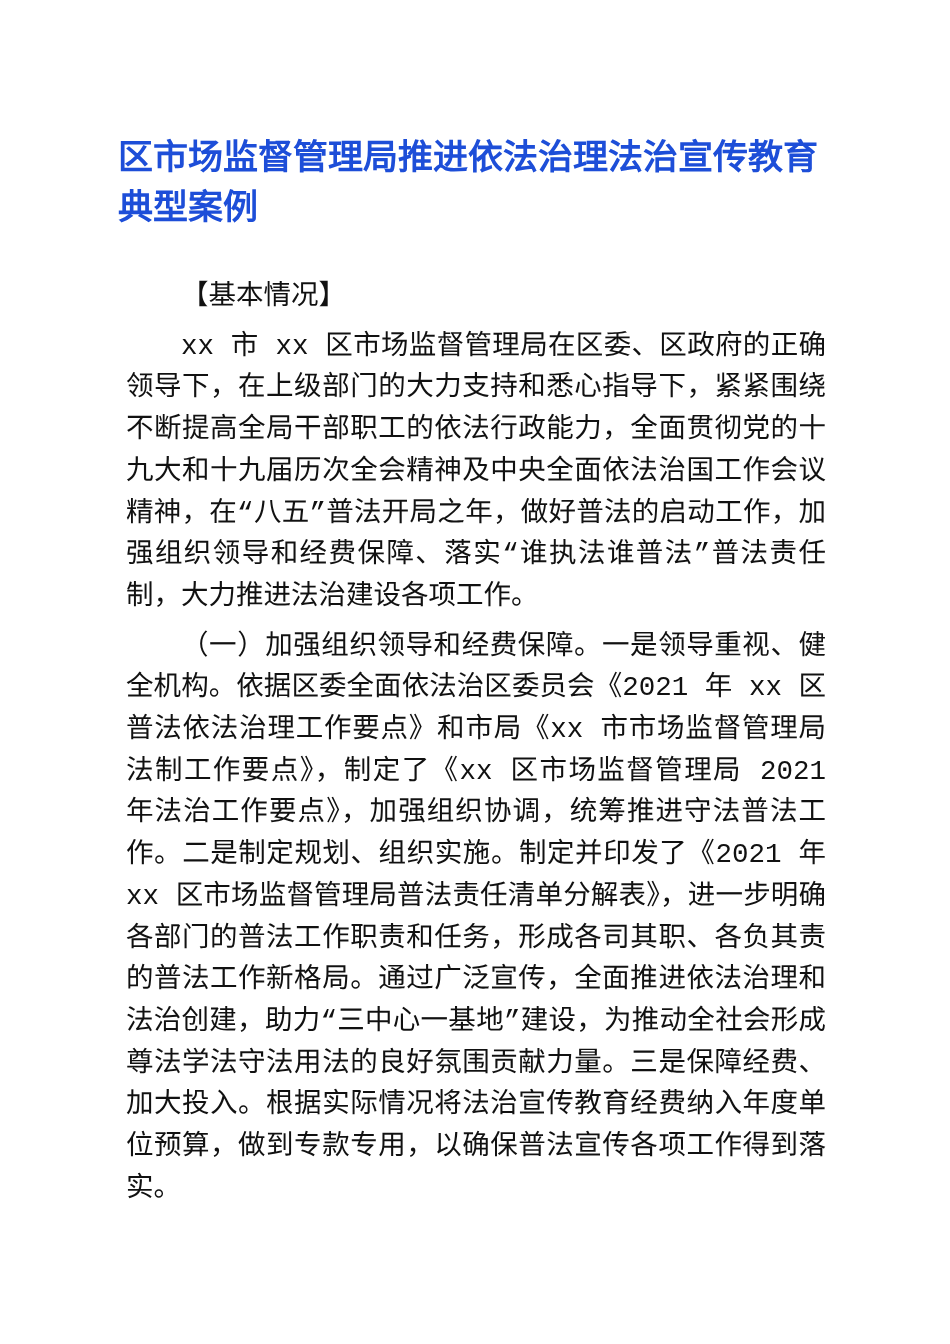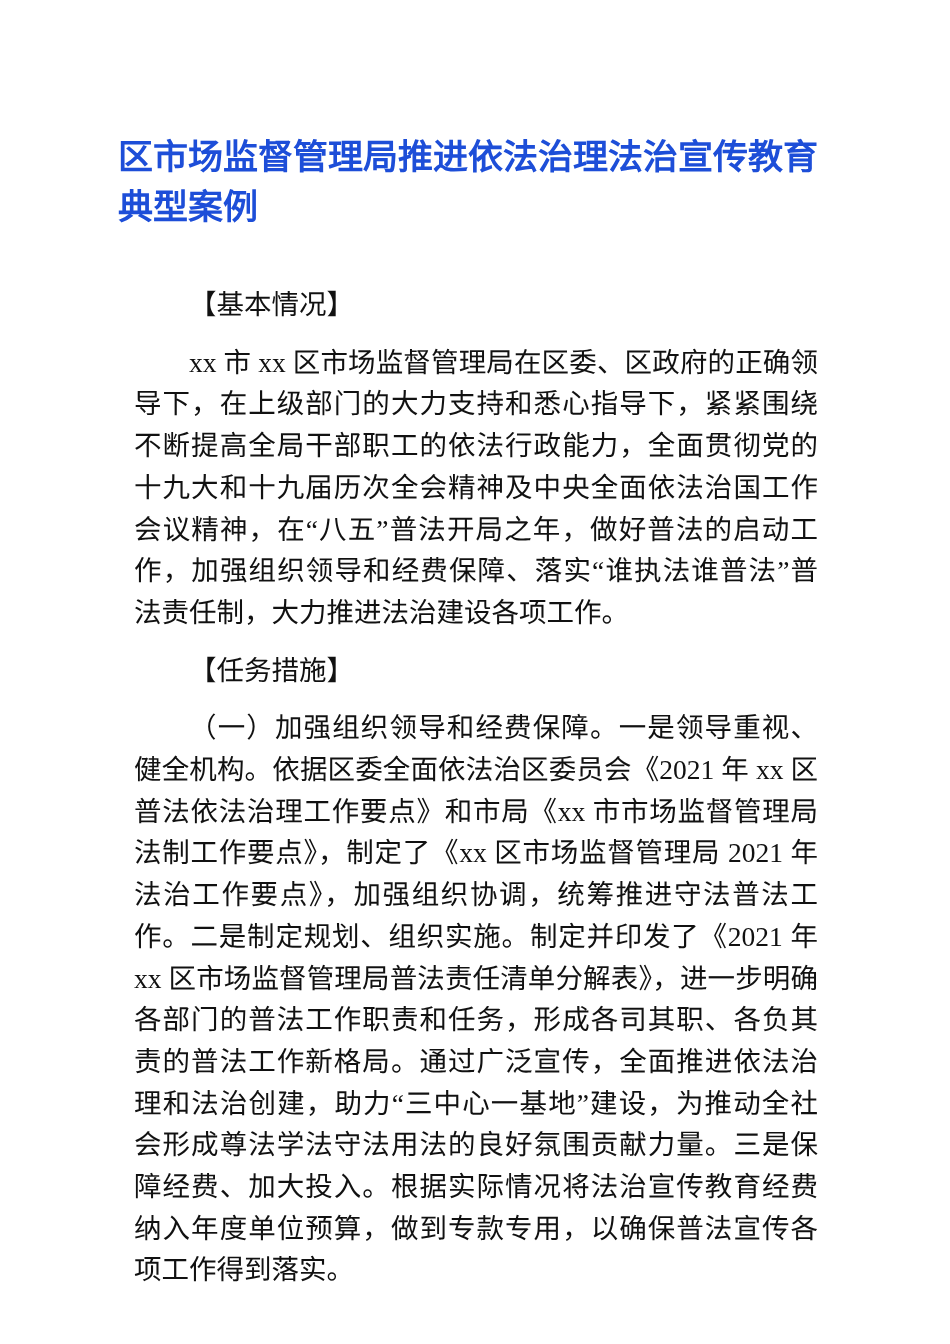--- a/index.html
+++ b/index.html
@@ -43,27 +43,28 @@
     left: 118px;
     top: 268px;
     width: 716px;
     font-family: "Liberation Serif", "DejaVu Serif", serif;
     font-size: 27.5px;
     line-height: 41.7px;
     color: #111111;
   }
 
   .para {
-    margin: 16px;
+    margin: 8px;
     padding: 0;
     text-align: justify;
     text-justify: inter-character;
     text-align-last: left;
     word-break: break-all;
     white-space: normal;
+    font-family: Liberation Mono, monospace;
   }
 
   
   .para.indent {
     text-indent: 2em;
   }
 
   
   .para.heading {
     text-indent: 2em;
@@ -82,18 +83,17 @@
 <div class="page">
 
   <h1 class="doc-title" id="doc-title">区市场监督管理局推进依法治理法治宣传教育典型案例</h1>
 
   <div class="body-block">
 
     <p class="para heading">【基本情况】</p>
 
     <p class="para indent">xx 市 xx 区市场监督管理局在区委、区政府的正确领导下，在上级部门的大力支持和悉心指导下，紧紧围绕不断提高全局干部职工的依法行政能力，全面贯彻党的十九大和十九届历次全会精神及中央全面依法治国工作会议精神，在“八五”普法开局之年，做好普法的启动工作，加强组织领导和经费保障、落实“谁执法谁普法”普法责任制，大力推进法治建设各项工作。</p>
 
-    <p class="para heading">【任务措施】</p>
 
     <p class="para indent">（一）加强组织领导和经费保障。一是领导重视、健全机构。依据区委全面依法治区委员会《2021 年 xx 区普法依法治理工作要点》和市局《xx 市市场监督管理局法制工作要点》，制定了《xx 区市场监督管理局 2021 年法治工作要点》，加强组织协调，统筹推进守法普法工作。二是制定规划、组织实施。制定并印发了《2021 年 xx 区市场监督管理局普法责任清单分解表》，进一步明确各部门的普法工作职责和任务，形成各司其职、各负其责的普法工作新格局。通过广泛宣传，全面推进依法治理和法治创建，助力“三中心一基地”建设，为推动全社会形成尊法学法守法用法的良好氛围贡献力量。三是保障经费、加大投入。根据实际情况将法治宣传教育经费纳入年度单位预算，做到专款专用，以确保普法宣传各项工作得到落实。</p>
 
   </div>
 </div>
 
 </body></html>

